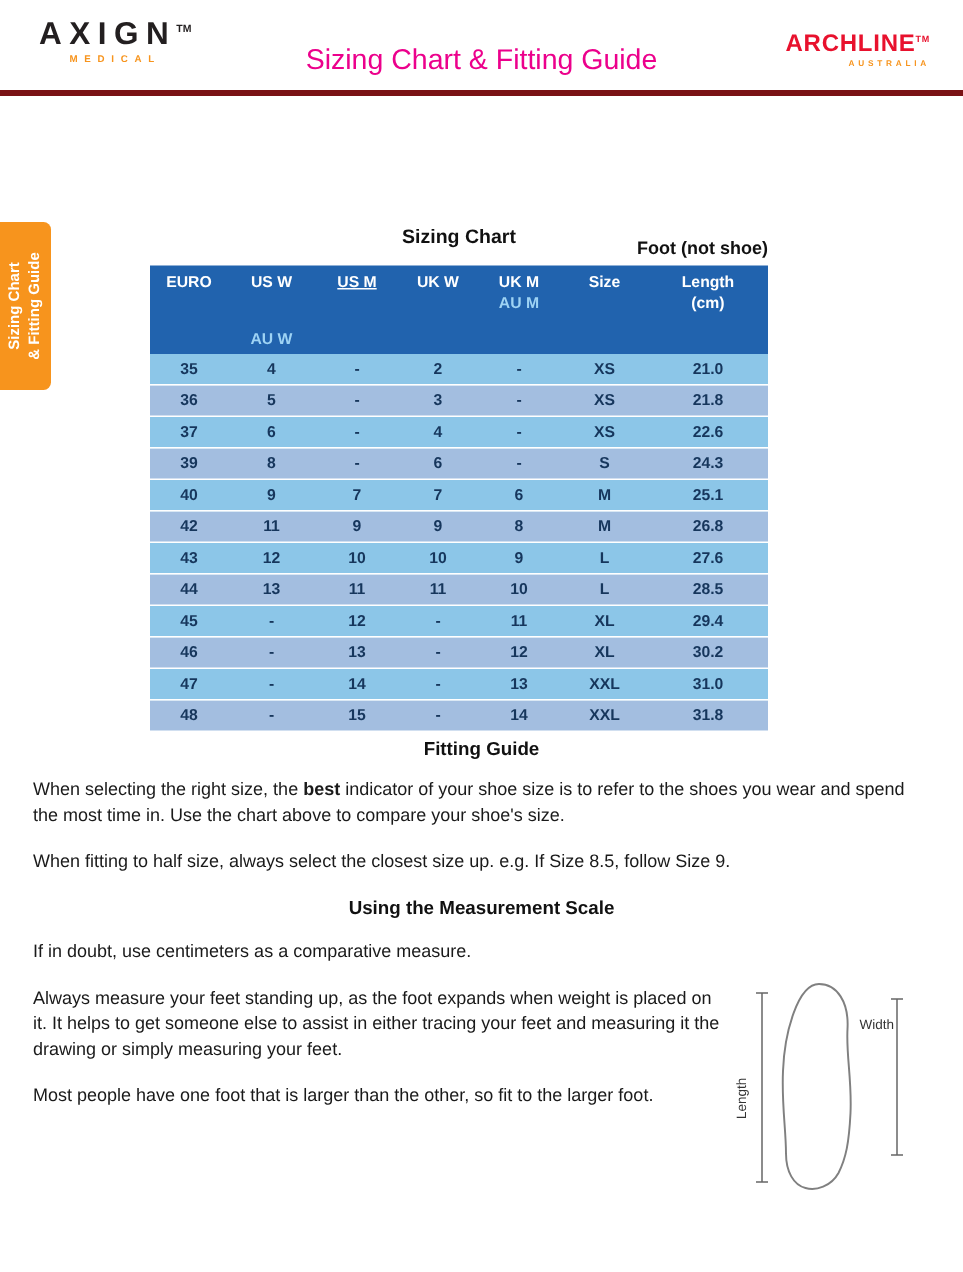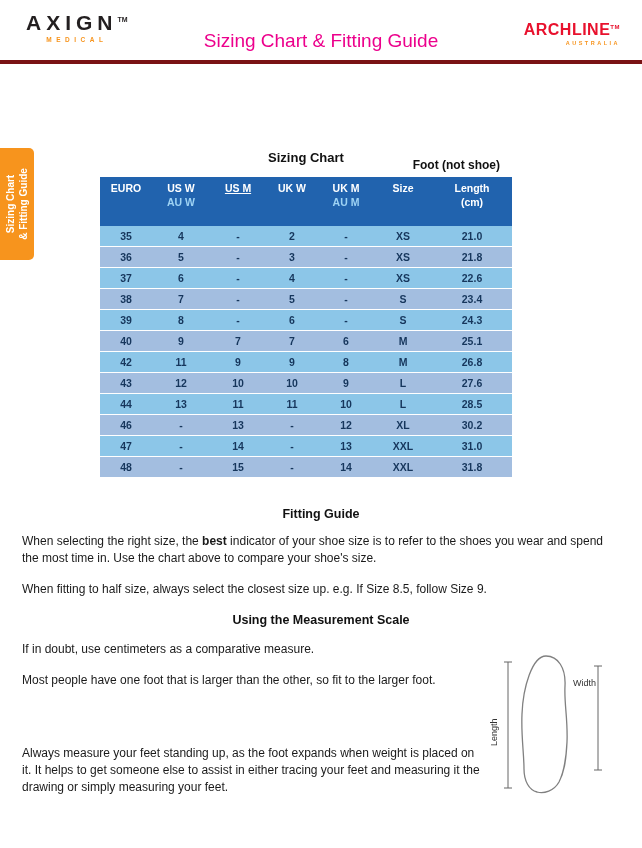--- a/index.html
+++ b/index.html
@@ -23,40 +23,40 @@
   
   .side-tab{position:absolute;left:0;top:148px;width:34px;height:112px;background:#f7941d;
             border-radius:0 5px 5px 0;display:flex;align-items:center;justify-content:center;}
   .side-tab-label{transform:rotate(-90deg);width:112px;text-align:center;
                   font-size:10px;font-weight:bold;color:#fff;line-height:1.3;white-space:nowrap;}
 
   
   .chart-section{position:absolute;left:100px;top:150px;width:412px;}
   .chart-title{position:absolute;left:0;top:0;width:100%;text-align:center;
                font-size:13px;font-weight:bold;color:#111;}
-  .foot-note{position:absolute;right:12px;top:8px;font-size:12px;font-weight:bold;color:#111;}
+  .foot-note{position:absolute;right:0;top:8px;font-size:12px;font-weight:bold;color:#111;}
   table.sizing{border-collapse:collapse;width:412px;margin-top:27px;}
   table.sizing th{background:#2163ae;color:#ffffff;font-size:10.5px;font-weight:bold;
-                  vertical-align:top;padding:4px 0 17px;line-height:1.35;}
+                  vertical-align:top;padding:4px 0 3px;line-height:1.35;}
   table.sizing th .l2{font-weight:bold;}
   table.sizing th:nth-child(1){width:52px;}
   table.sizing th:nth-child(2){width:58px;}
   table.sizing th:nth-child(3){width:56px;text-decoration:underline;}
   table.sizing th:nth-child(4){width:52px;}
   table.sizing th:nth-child(5){width:56px;}
   table.sizing th:nth-child(6){width:58px;}
   table.sizing th:nth-child(7){width:80px;}
   table.sizing td{text-align:center;font-size:10.5px;font-weight:bold;color:#16365c;
                   padding:2px 0;border-bottom:1px solid #ffffff;height:16px;}
   table.sizing tbody tr:nth-child(odd){background:#8cc6e8;}
   table.sizing tbody tr:nth-child(even){background:#a3bee0;}
 
   
   .content{position:absolute;left:22px;top:492px;width:598px;}
-  .content h2{font-size:12.5px;font-weight:bold;color:#111;text-align:center;margin:15px 0 12px 0;}
+  .content h2{font-size:12.5px;font-weight:bold;color:#111;text-align:center;margin:0 0 12px 0;}
   .content h2.measure{margin:16px 0 14px 0;}
   .content p{font-size:12px;line-height:1.4;margin:0 0 14px 0;color:#1a1a1a;}
   .content p.narrow{width:458px;}
   .content p.gap-after{margin-bottom:56px;}
 
   
   .foot-diagram{position:absolute;left:488px;top:648px;width:126px;height:150px;}
   .foot-diagram svg{display:block;}
 </style>
 </head>
@@ -88,21 +88,21 @@
     <div class="chart-title">Sizing Chart</div>
     <div class="foot-note">Foot (not shoe)</div>
     <table class="sizing">
       <thead>
         <tr>
             <th>
               <div>EURO</div>
             </th>
             <th>
               <div>US W</div>
-              <div class="l2" style="color: rgb(158, 211, 244);">AU W</div>
+              <div class="l2" style="color: rgb(158, 211, 244); margin-top: 24px;">AU W</div>
             </th>
             <th>
               <div>US M</div>
             </th>
             <th>
               <div>UK W</div>
             </th>
             <th>
               <div>UK M</div>
               <div class="l2" style="color: rgb(158, 211, 244);">AU M</div>
@@ -136,29 +136,20 @@
             <td>21.8</td>
           </tr>
           <tr>
             <td>37</td>
             <td>6</td>
             <td>-</td>
             <td>4</td>
             <td>-</td>
             <td>XS</td>
             <td>22.6</td>
-          </tr>
-          <tr>
-            <td>38</td>
-            <td>7</td>
-            <td>-</td>
-            <td>5</td>
-            <td>-</td>
-            <td>S</td>
-            <td>23.4</td>
           </tr>
           <tr>
             <td>39</td>
             <td>8</td>
             <td>-</td>
             <td>6</td>
             <td>-</td>
             <td>S</td>
             <td>24.3</td>
           </tr>
@@ -192,20 +183,29 @@
           <tr>
             <td>44</td>
             <td>13</td>
             <td>11</td>
             <td>11</td>
             <td>10</td>
             <td>L</td>
             <td>28.5</td>
           </tr>
           <tr>
+            <td>45</td>
+            <td>-</td>
+            <td>12</td>
+            <td>-</td>
+            <td>11</td>
+            <td>XL</td>
+            <td>29.4</td>
+          </tr>
+          <tr>
             <td>46</td>
             <td>-</td>
             <td>13</td>
             <td>-</td>
             <td>12</td>
             <td>XL</td>
             <td>30.2</td>
           </tr>
           <tr>
             <td>47</td>
@@ -229,22 +229,22 @@
     </table>
   </div>
 
   <div class="content">
     <h2>Fitting Guide</h2>
     <p><span>When selecting the right size, the </span><strong>best</strong><span> indicator of your shoe size is to refer to the shoes you wear and spend the most time in. Use the chart above to compare your shoe's size.</span></p>
     <p>When fitting to half size, always select the closest size up. e.g. If Size 8.5, follow Size 9.</p>
 
     <h2 class="measure">Using the Measurement Scale</h2>
     <p>If in doubt, use centimeters as a comparative measure.</p>
+    <p class="narrow">Always measure your feet standing up, as the foot expands when weight is placed on it. It helps to get someone else to assist in either tracing your feet and measuring it the drawing or simply measuring your feet.</p>
     <p class="narrow gap-after">Most people have one foot that is larger than the other, so fit to the larger foot.</p>
-    <p class="narrow">Always measure your feet standing up, as the foot expands when weight is placed on it. It helps to get someone else to assist in either tracing your feet and measuring it the drawing or simply measuring your feet.</p>
   </div>
 
   <div class="foot-diagram">
     <svg width="126" height="150" viewBox="0 0 126 150">
 
       <line x1="20" y1="14" x2="20" y2="140" stroke="#666" stroke-width="1"></line>
       <line x1="16" y1="14" x2="24" y2="14" stroke="#666" stroke-width="1"></line>
       <line x1="16" y1="140" x2="24" y2="140" stroke="#666" stroke-width="1"></line>
 
       <path d="M 58 8

